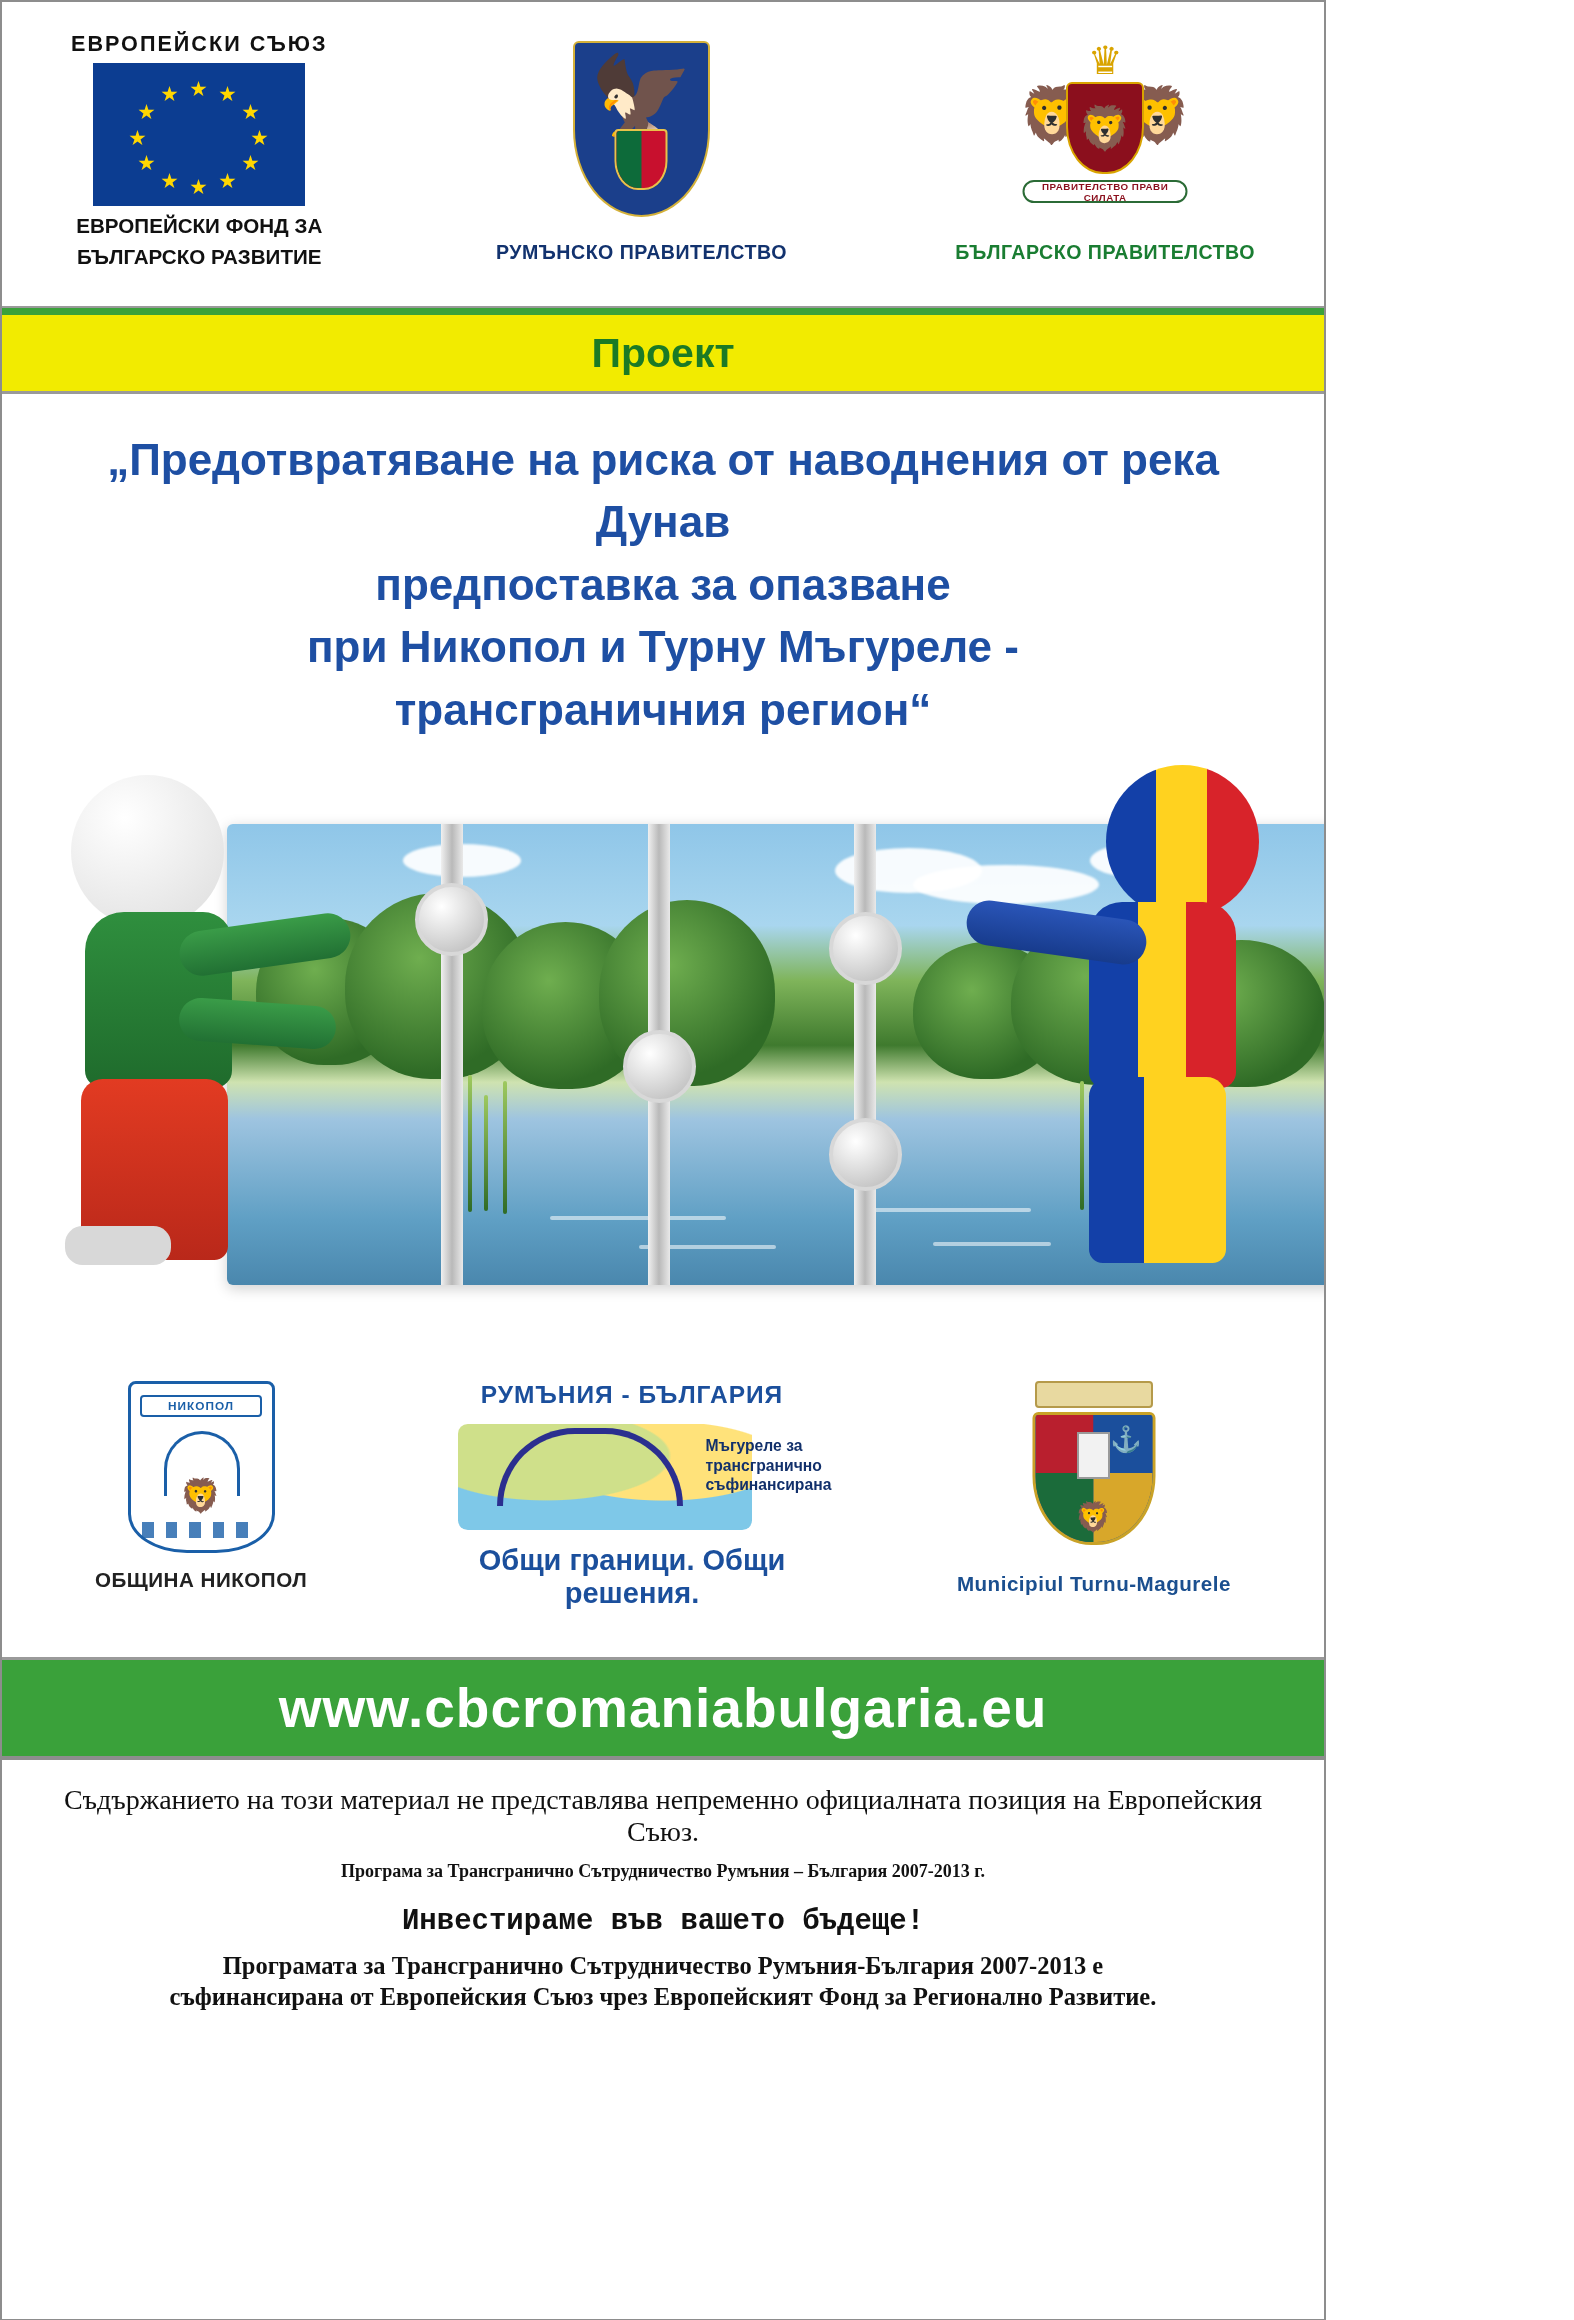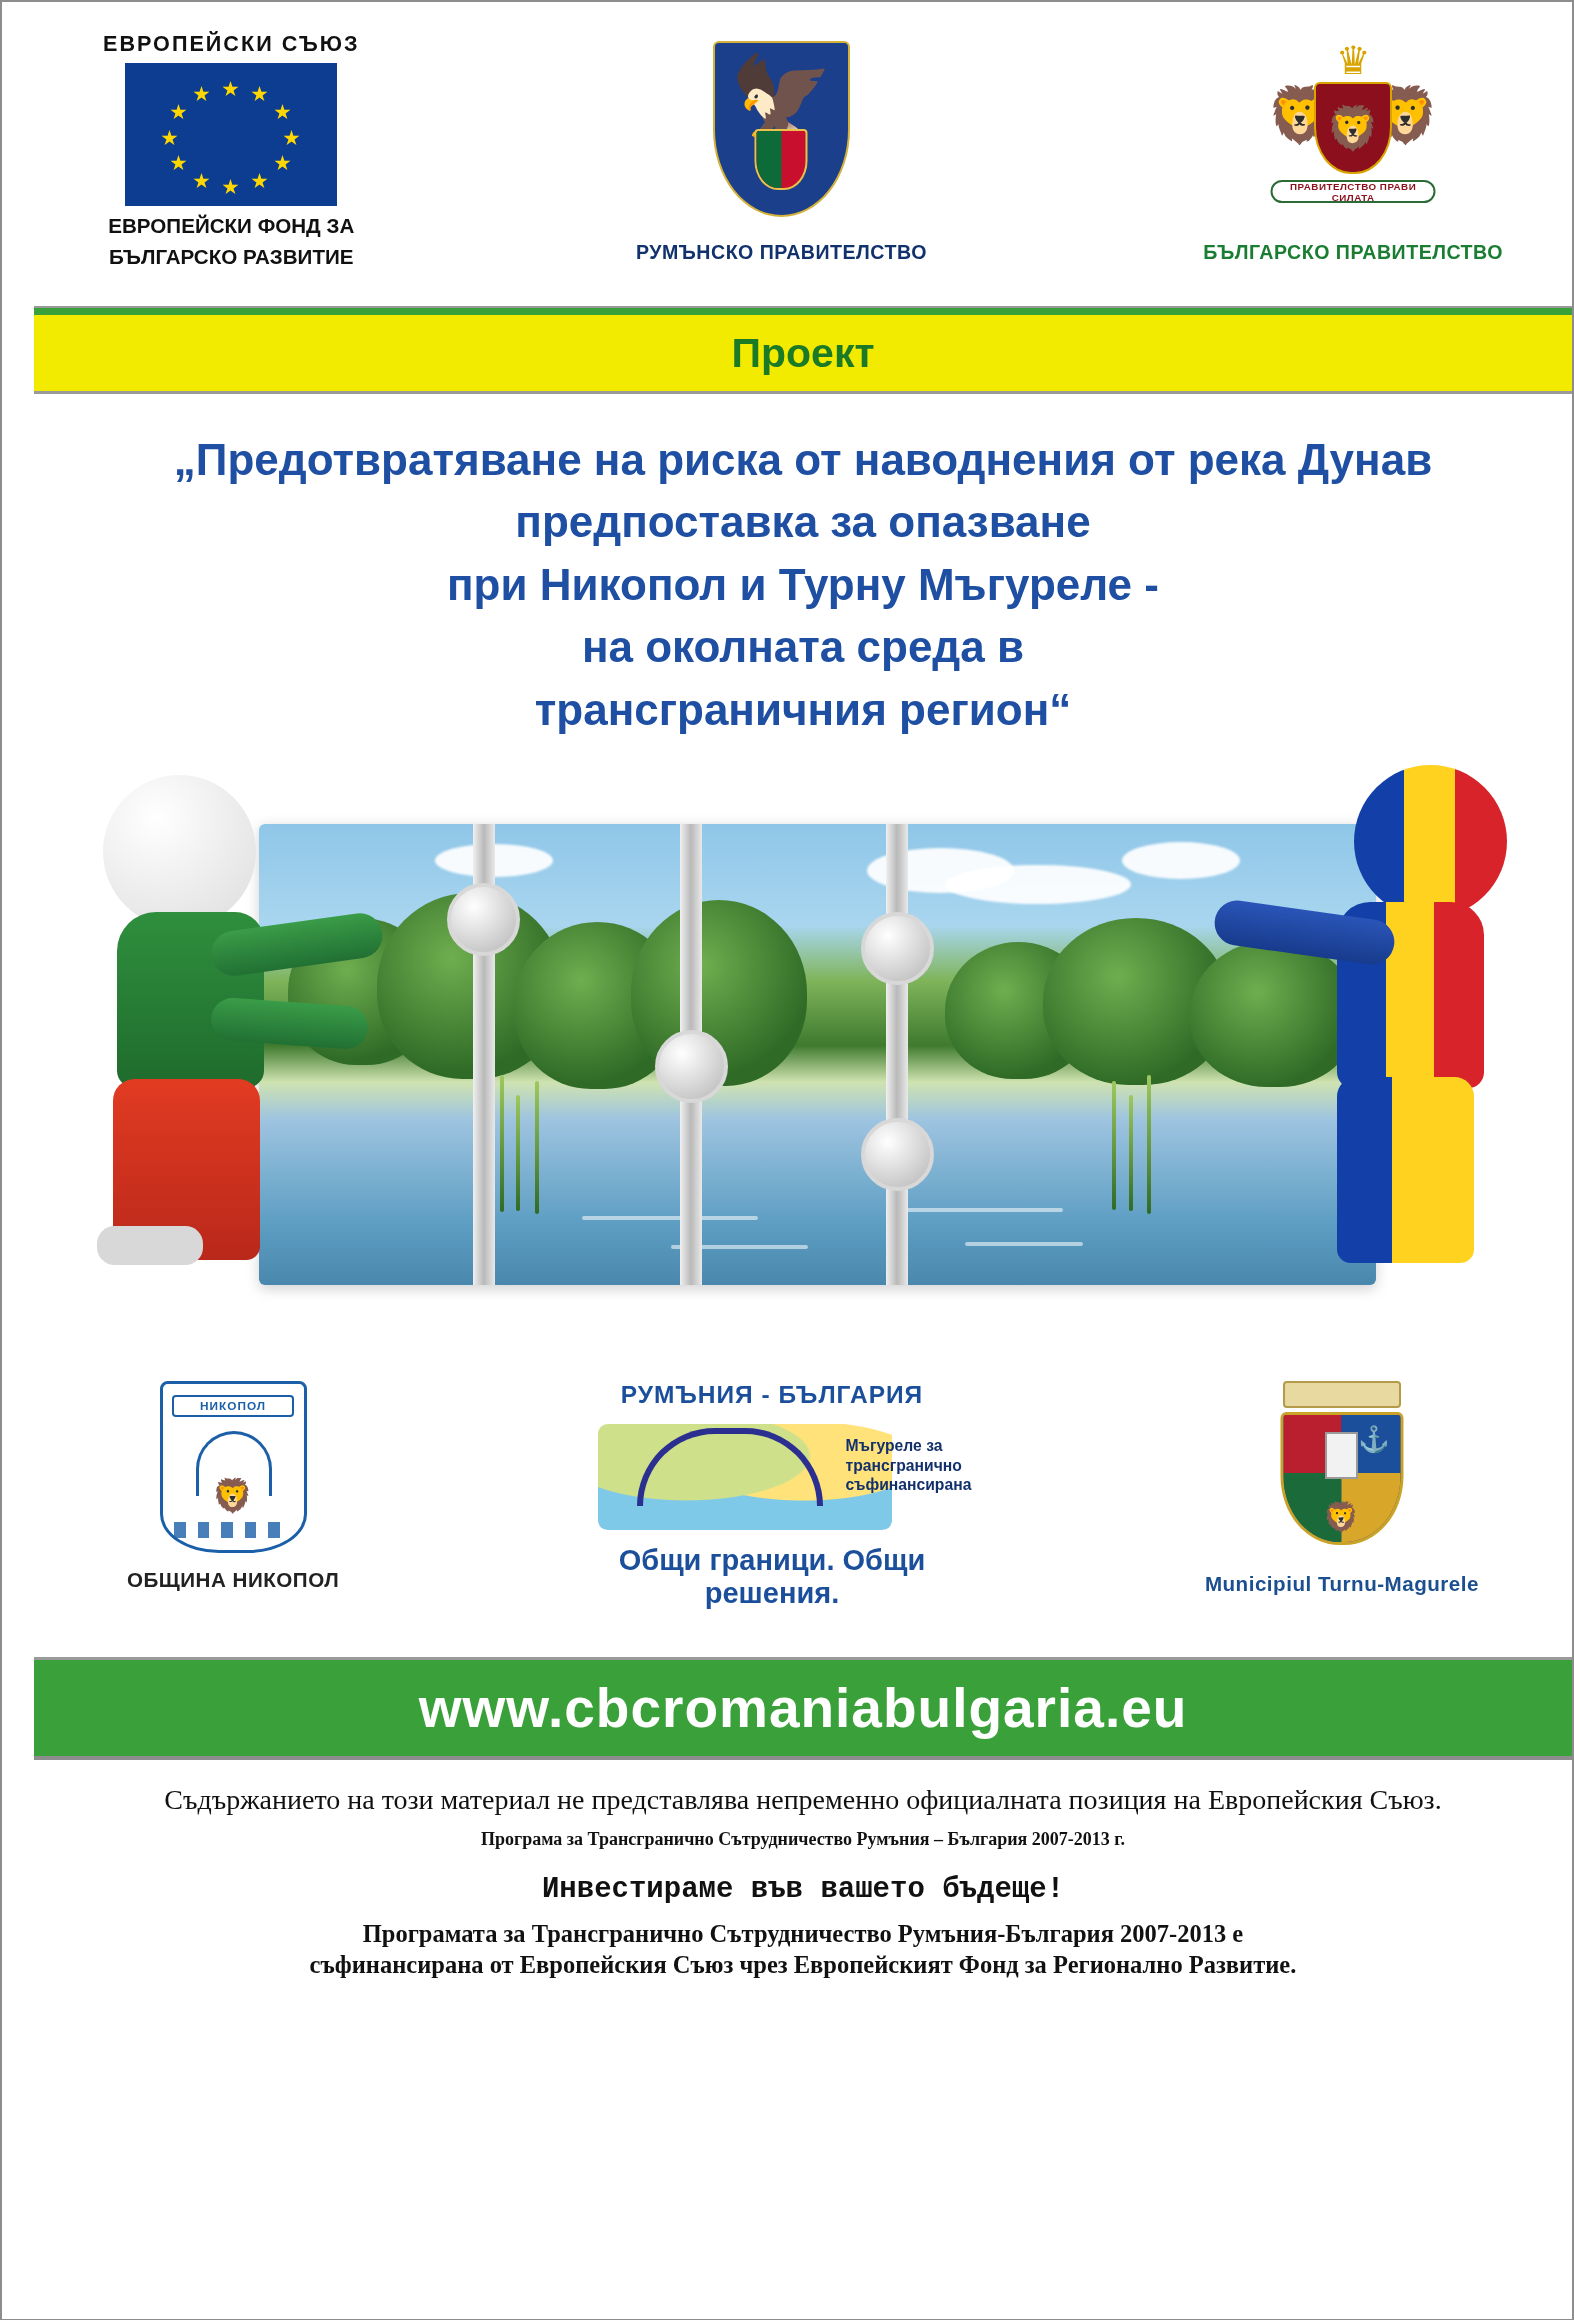--- a/index.html
+++ b/index.html
@@ -5,27 +5,26 @@
   html, body {
     margin: 0;
     padding: 0;
     background: #ffffff;
   }
   body {
     font-family: "Liberation Sans", sans-serif;
   }
   .poster {
     position: relative;
-    width: 1574px;
+    width: 1326px;
     height: 2321px;
     background: #ffffff;
     overflow: hidden;
     box-sizing: border-box;
     border: 2.9px solid #8d8d8d;
-    padding-left: 32px;
   }
 
   
   .header {
     position: relative;
     height: 306px;
     display: flex;
     align-items: flex-start;
     justify-content: space-between;
     padding: 29px 69px 0 69px;
@@ -678,21 +677,20 @@
   </div>
 
   <div class="yellow-bar">
     <div class="label">Проект</div>
   </div>
 
   <div class="title-block">
     <div class="line">„Предотвратяване на риска от наводнения от река Дунав</div>
     <div class="line">предпоставка за опазване</div>
     <div class="line">при Никопол и Турну Мъгуреле -</div>
-    <div class="line">на околната среда в</div>
     <div class="line">трансграничния регион“</div>
   </div>
 
   <div class="art">
 
     <div class="scene">
 
       <div class="cloud" style="left:608px; top:23.5px;  width:147px; height:45px;"></div>
       <div class="cloud" style="left:686px; top:41px;  width:186px; height:39px;"></div>
       <div class="cloud" style="left:863px; top:17.6px;  width:118px; height:37px;"></div>

